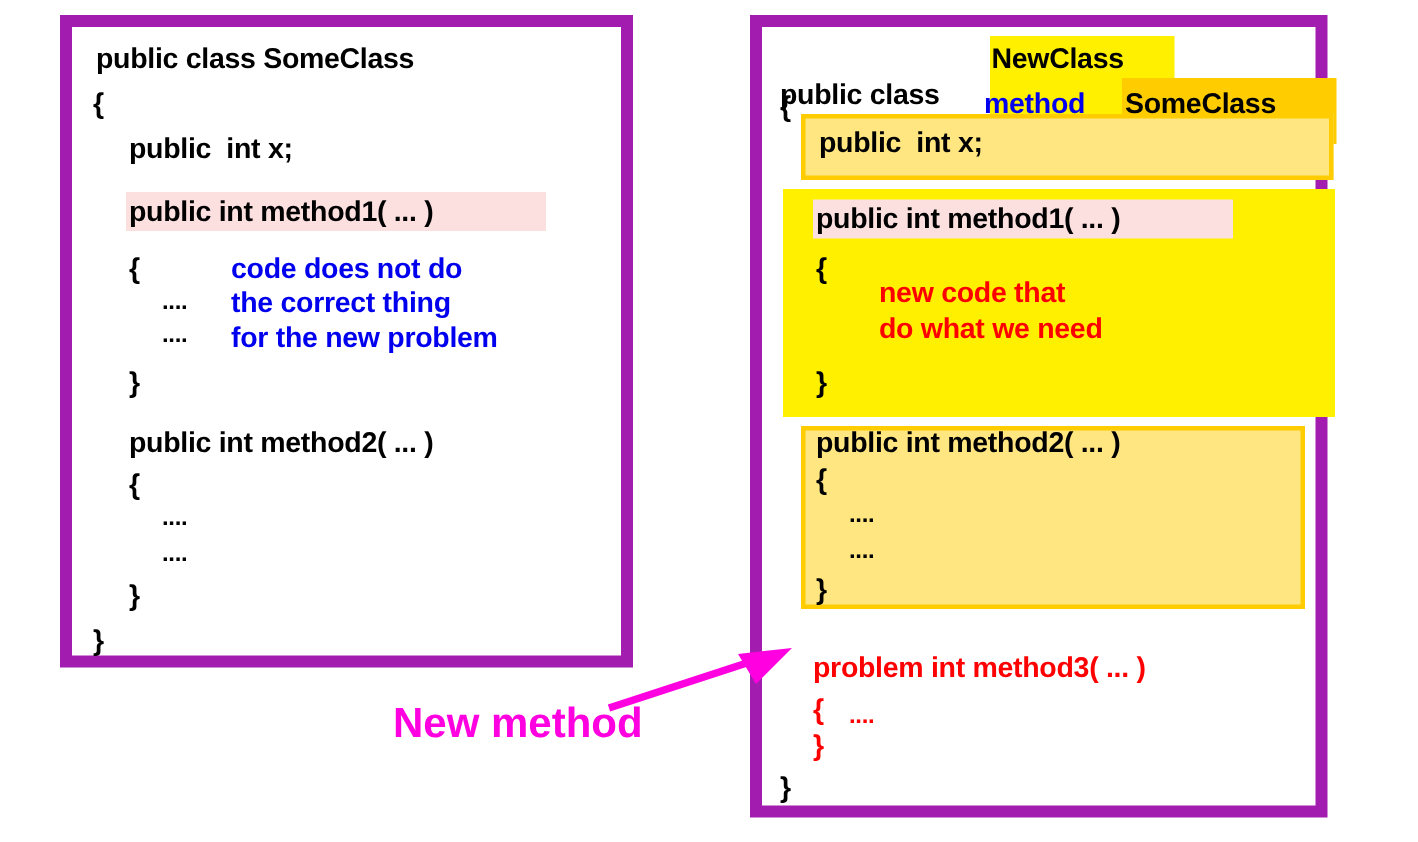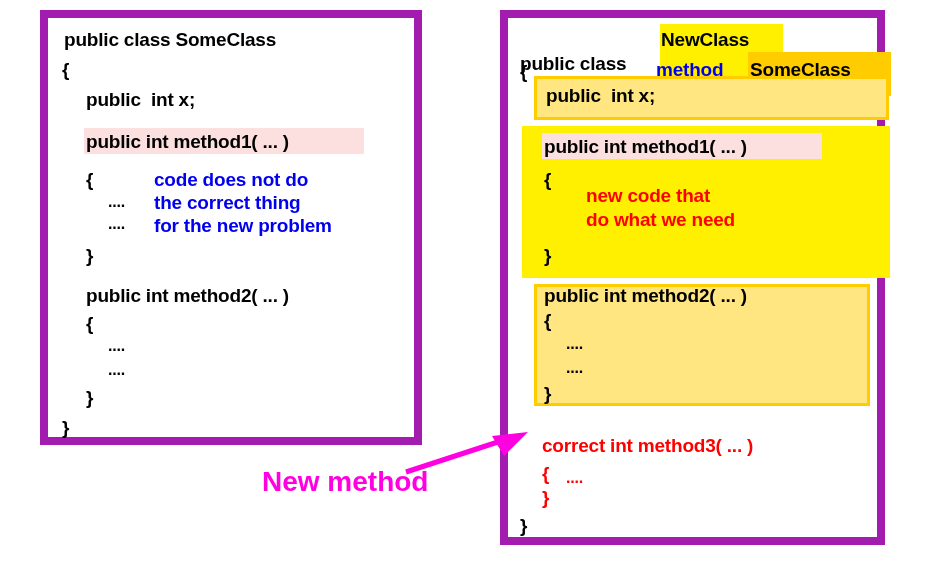--- a/index.html
+++ b/index.html
@@ -109,21 +109,21 @@
     <div class="line red" style="left:78px;top:192px;">do what we need</div>
     <div class="line red" style="left:78px;top:168px;">new code that</div>
     <div class="line" style="left:36px;top:228px;">}</div>
 
     <div class="line" style="left:36px;top:268px;">public int method2( ... )</div>
     <div class="line" style="left:36px;top:293px;">{</div>
     <div class="line" style="left:58px;top:316px;font-size:16px;">....</div>
     <div class="line" style="left:58px;top:340px;font-size:16px;">....</div>
     <div class="line" style="left:36px;top:366px;">}</div>
 
-    <div class="line red" style="left:34px;top:418px;">correct int method3( ... )</div>
+    <div class="line red" style="left:34px;top:418px;">problem int method3( ... )</div>
     <div class="line red" style="left:34px;top:446px;">{</div>
     <div class="line red" style="left:58px;top:450px;font-size:16px;">....</div>
     <div class="line red" style="left:34px;top:470px;">}</div>
 
     <div class="line" style="left:12px;top:498px;">}</div>
   </div>
 
   <svg id="arrow-svg" viewBox="0 0 130 50">
     <line x1="6" y1="44" x2="104" y2="12" stroke="#FF00E0" stroke-width="5"></line>
     <polygon points="128,4 92,8 104,28" fill="#FF00E0"></polygon>

